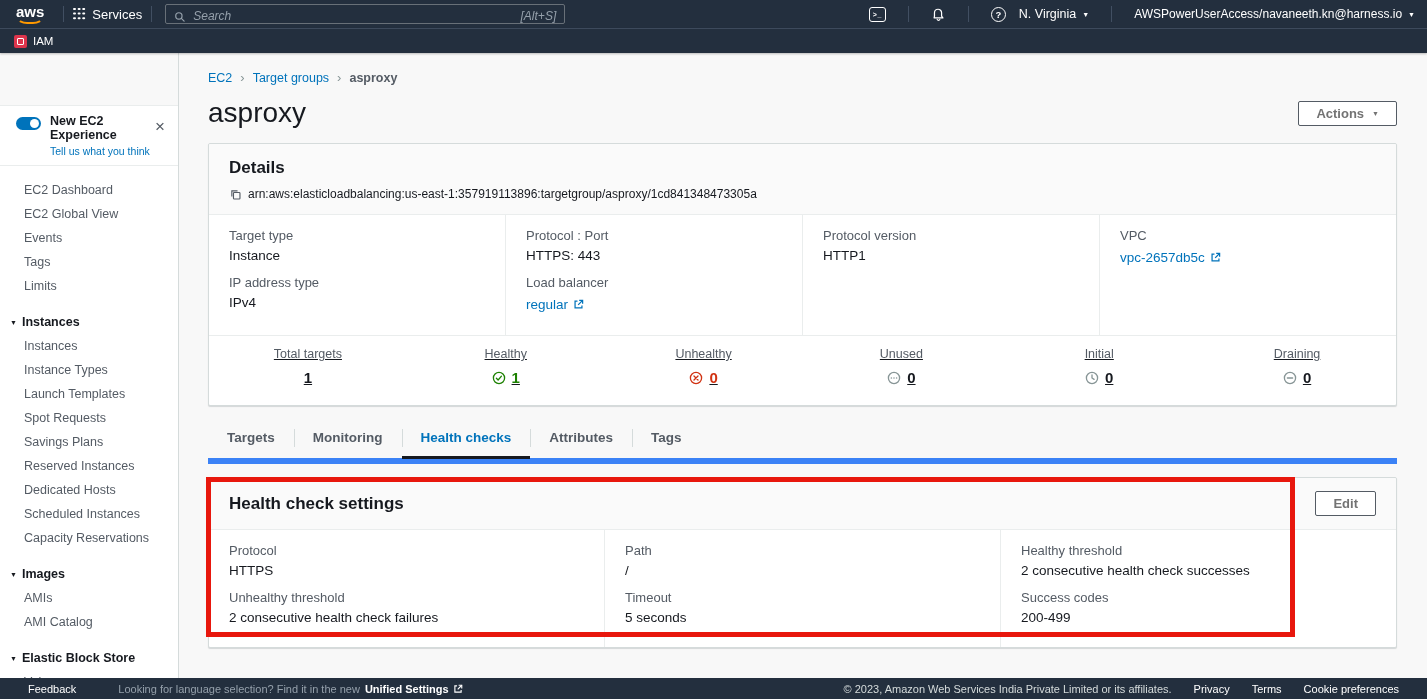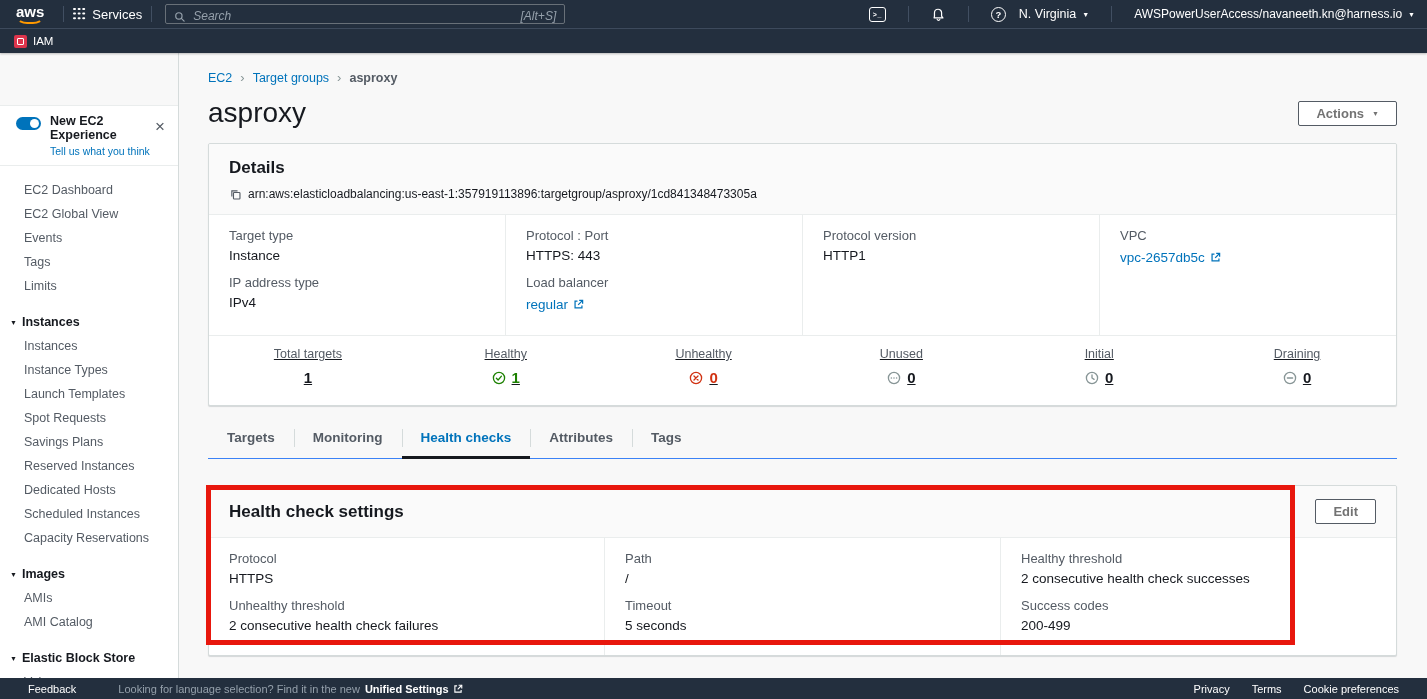--- a/index.html
+++ b/index.html
@@ -82,27 +82,27 @@
   .flabel { font-size:13px; color:#545b64; margin-bottom:5px; }
   .fvalue { font-size:13.5px; color:#16191f; }
   a.fvalue { color:var(--c-link,#0073bb); text-decoration:none; display:inline-flex; align-items:center; gap:5px; cursor:pointer; }
   .ext { display:flex; }
   .status-row { display:flex; border-top:1px solid #eaeded; padding:11px 0 19px; }
   .scol { flex:1; text-align:center;text-decoration:underline; }
   .slabel { font-size:12.5px; color:#545b64; }
   .svalue { margin-top:8px; font-size:15px; font-weight:700; display:flex; align-items:center; justify-content:center; gap:6px; }
   .svalue .sicon { display:flex; }
   
-  .tabs { margin-top:13px; display:flex; border-bottom:1px solid #3b82f6; }
+  .tabs { margin-top:13px; display:flex; border-bottom:6px solid #3b82f6; }
   .tab { position:relative; padding:11px 19px 13px; font-size:13.5px; font-weight:700; color:#545b64; cursor:pointer; }
   .tab + .tab::before { content:""; position:absolute; left:0; top:10px; height:18px; width:1px; background:#d5dbdb; }
   .tab.active { color:var(--c-link,#0073bb); }
   .tab.active::after { content:""; position:absolute; left:0; right:0; bottom:-1px; height:3px; background:var(--c-tab_underline,#16191f); }
   
-  .hc-card { margin-top:26px; position:relative; }
+  .hc-card { margin-top:13px; position:relative; }
   .hc-header { display:flex; align-items:center; background:#fafafa; border-bottom:1px solid #eaeded; padding:13px 20px; border-radius:2px 2px 0 0; }
   .edit-btn { margin-left:auto; }
   .annotation { position:absolute; left:-3px; top:-1px; width:1089px; height:160px;
     border:5px solid var(--c-annotation,#e8170d); z-index:50; pointer-events:none; }
   
   .footer { position:absolute; left:0; right:0; bottom:0; height:21px; background:var(--c-topbar,#232f3e);
     display:flex; align-items:center; padding:0 28px; font-size:11px; color:#fff; z-index:10; }
   .f-feedback { cursor:pointer; }
   .f-lang { color:#95a0ab; margin-left:42px; display:flex; align-items:center; gap:5px; }
   .f-lang b { color:#fff; font-weight:700; cursor:pointer; display:flex; align-items:center; gap:4px; }
@@ -414,19 +414,20 @@
     <b>
       <span>Unified Settings</span>
       <svg width="10" height="10" viewBox="0 0 16 16">
           <path d="M13 9.5V13H3V3h3.5" fill="none" stroke="#fff" stroke-width="1.8"></path>
           <path d="M9 2h5v5" fill="none" stroke="#fff" stroke-width="1.8"></path>
           <path d="M14 2 7.5 8.5" fill="none" stroke="#fff" stroke-width="1.8"></path>
         </svg>
     </b>
   </span>
   <span class="f-right">
+    <span class="f-copy">© 2023, Amazon Web Services India Private Limited or its affiliates.</span>
     <span class="f-links" style="display:flex;gap:22px;">
         <span class="f-link">Privacy</span>
         <span class="f-link">Terms</span>
         <span class="f-link">Cookie preferences</span>
       </span>
   </span>
 </footer>
 
 </body></html>

